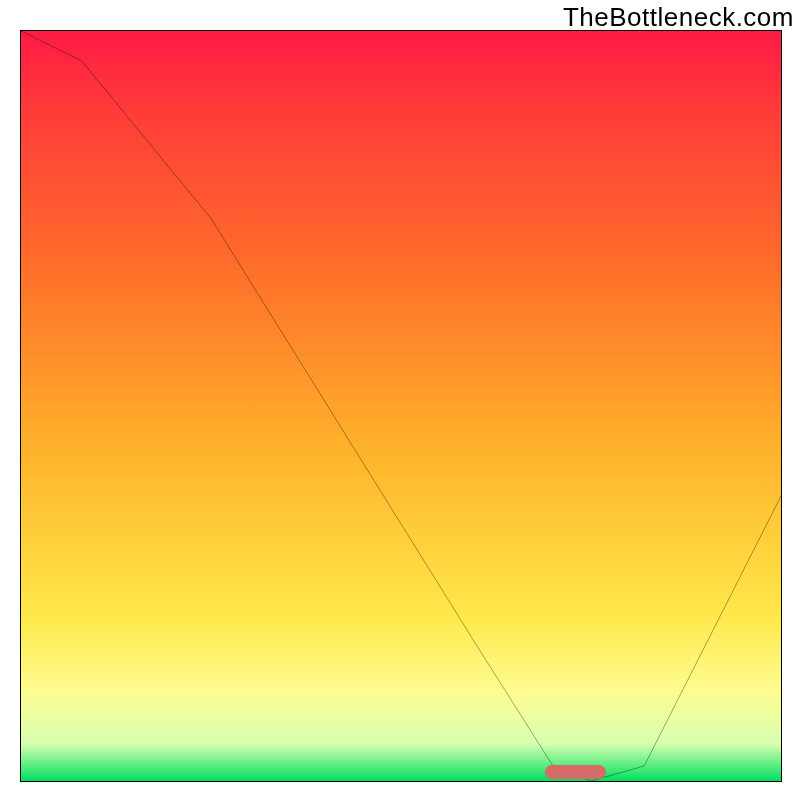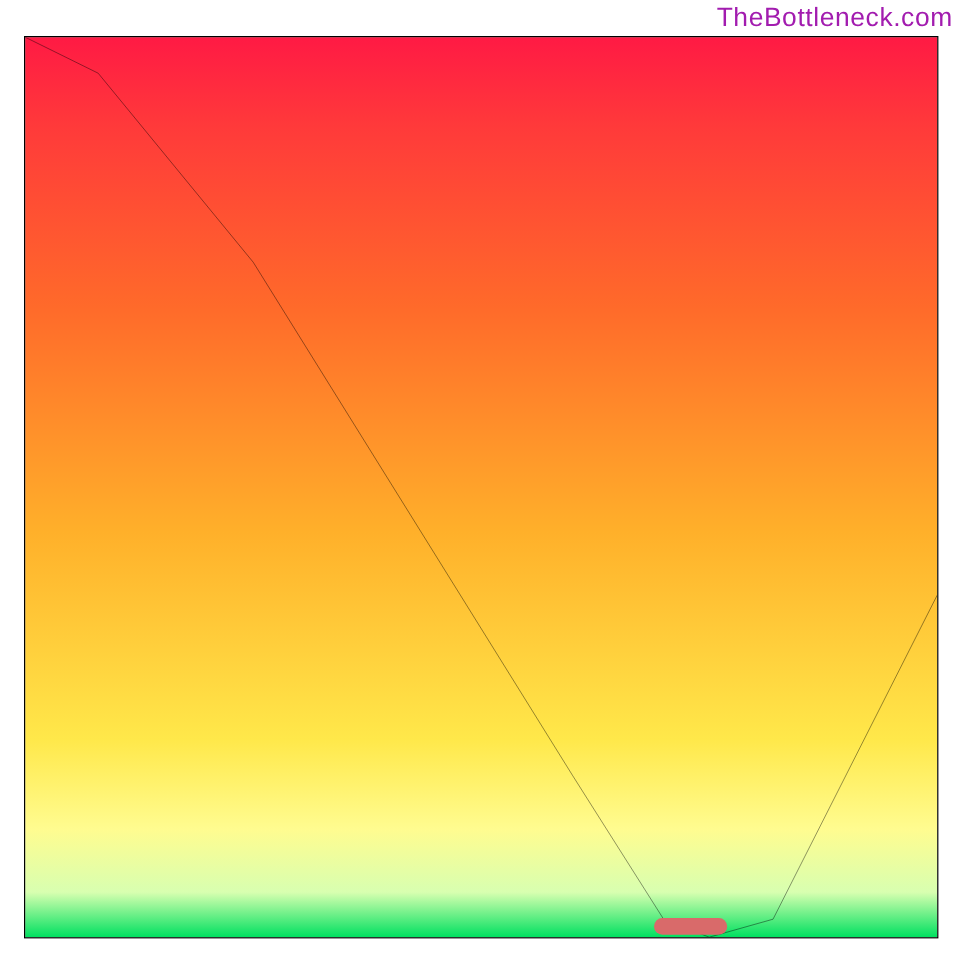--- a/index.html
+++ b/index.html
@@ -45,22 +45,22 @@
   .marker {
     position: absolute;
     height: 14px;
     border-radius: 7px;
     background: #d96a6a;
   }
   .watermark {
     position: absolute;
     right: 6px;
     top: 2px;
-    font-size: 22px;
-    color: #a21caf;
+    font-size: 26px;
+    color: #000000;
     letter-spacing: 0.5px;
     user-select: none;
   }
 </style>
 </head>
 <body>
 
 <div class="frame">
   <div class="watermark">TheBottleneck.com</div>
 

